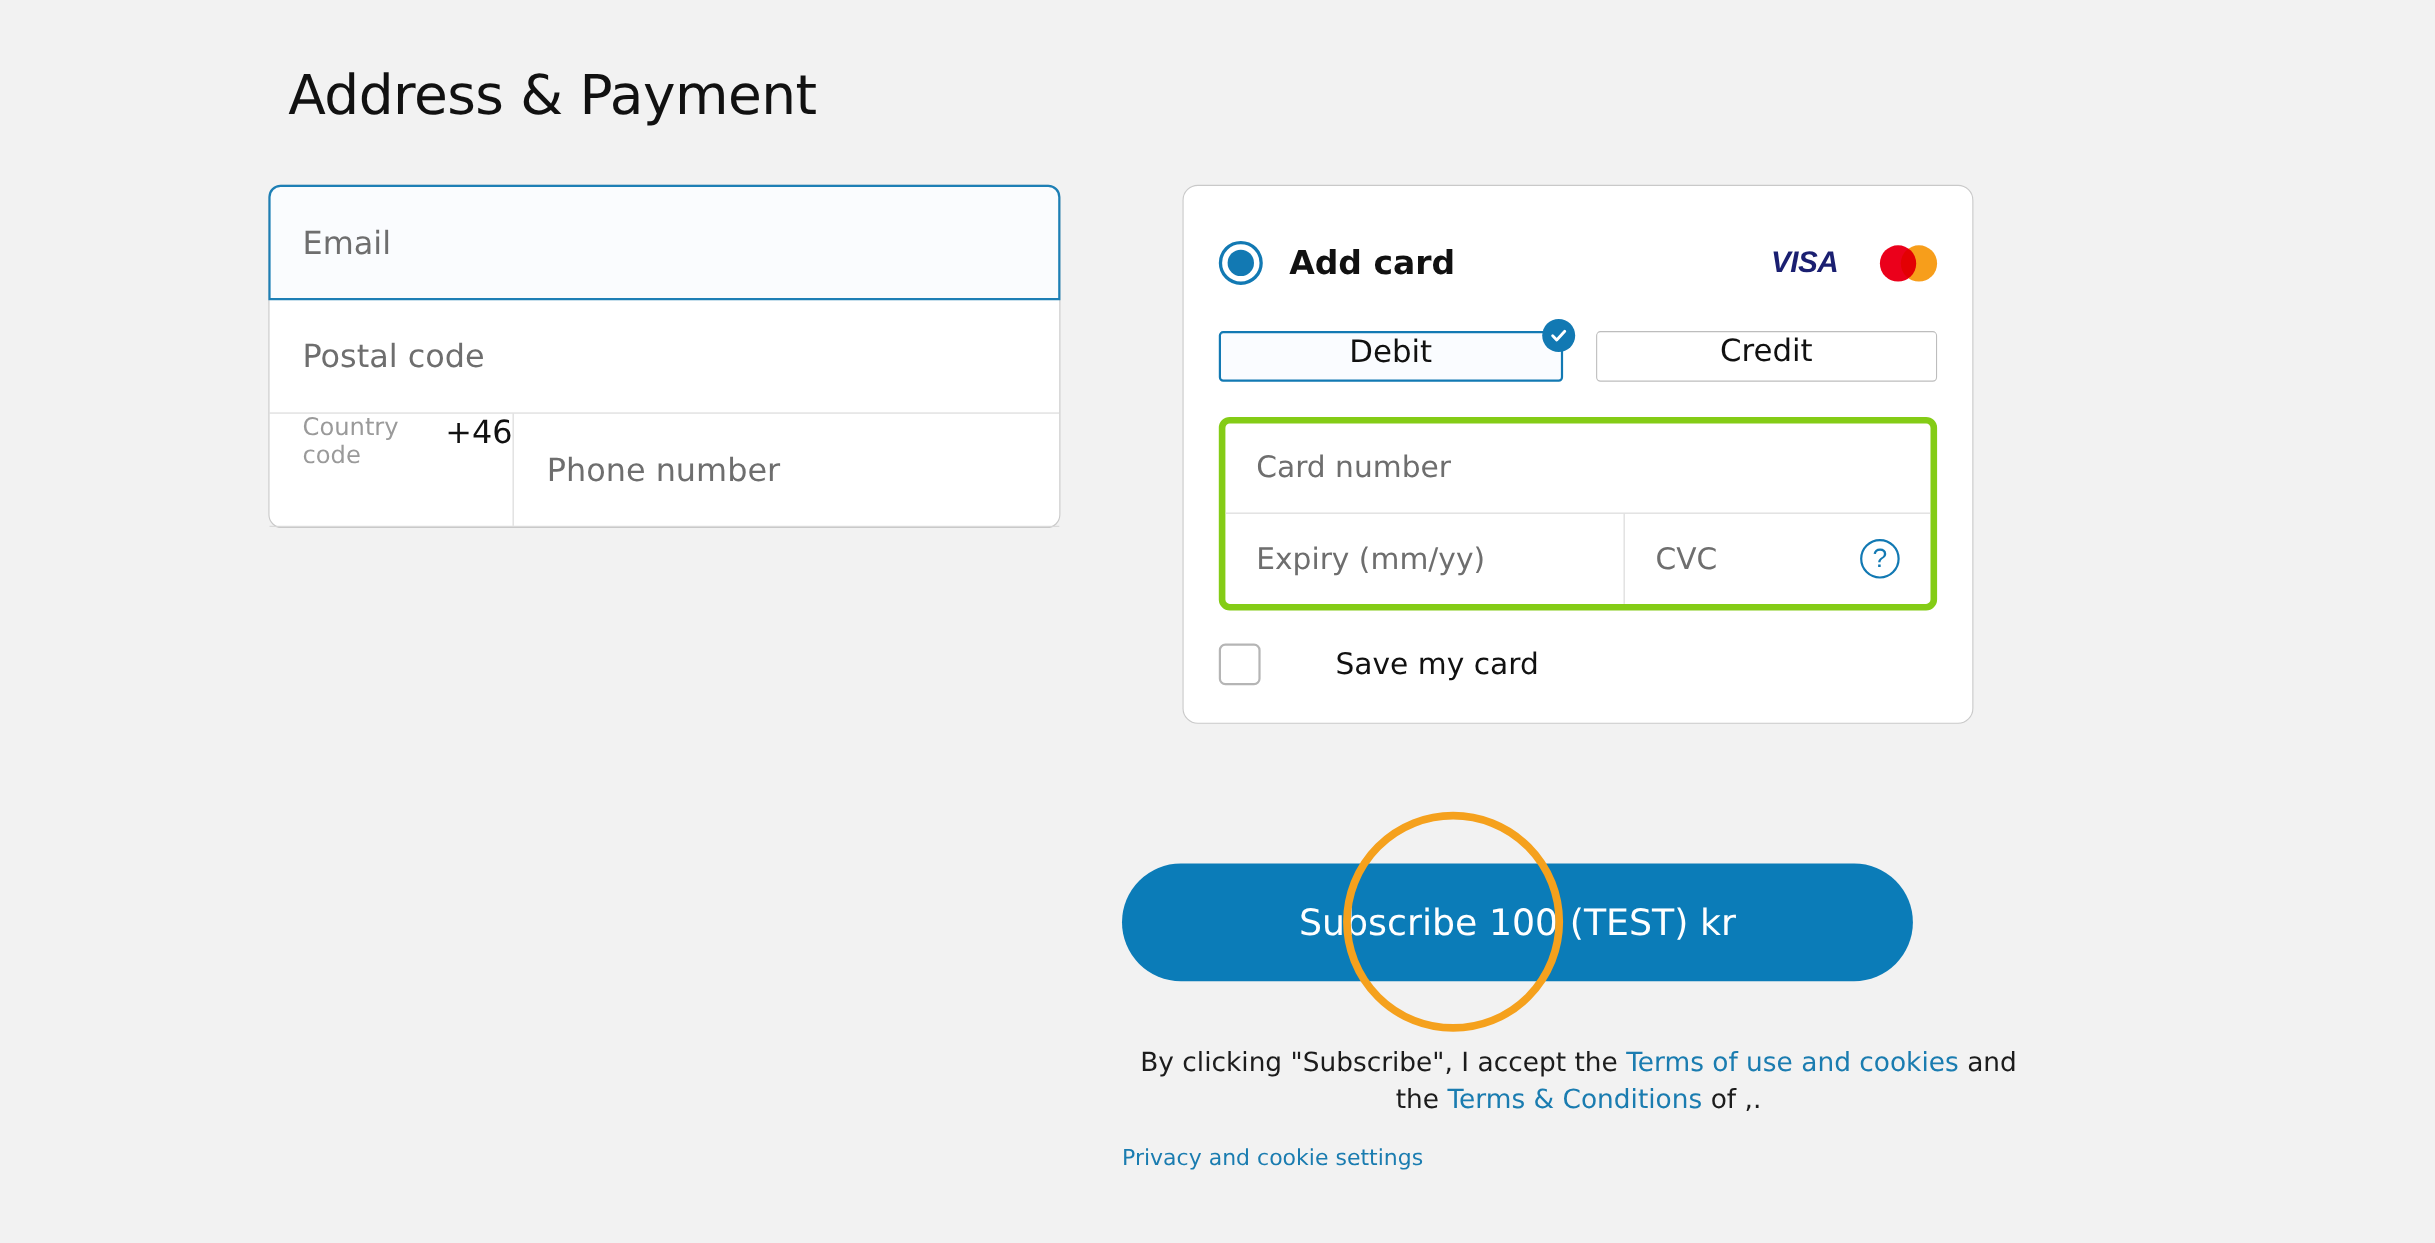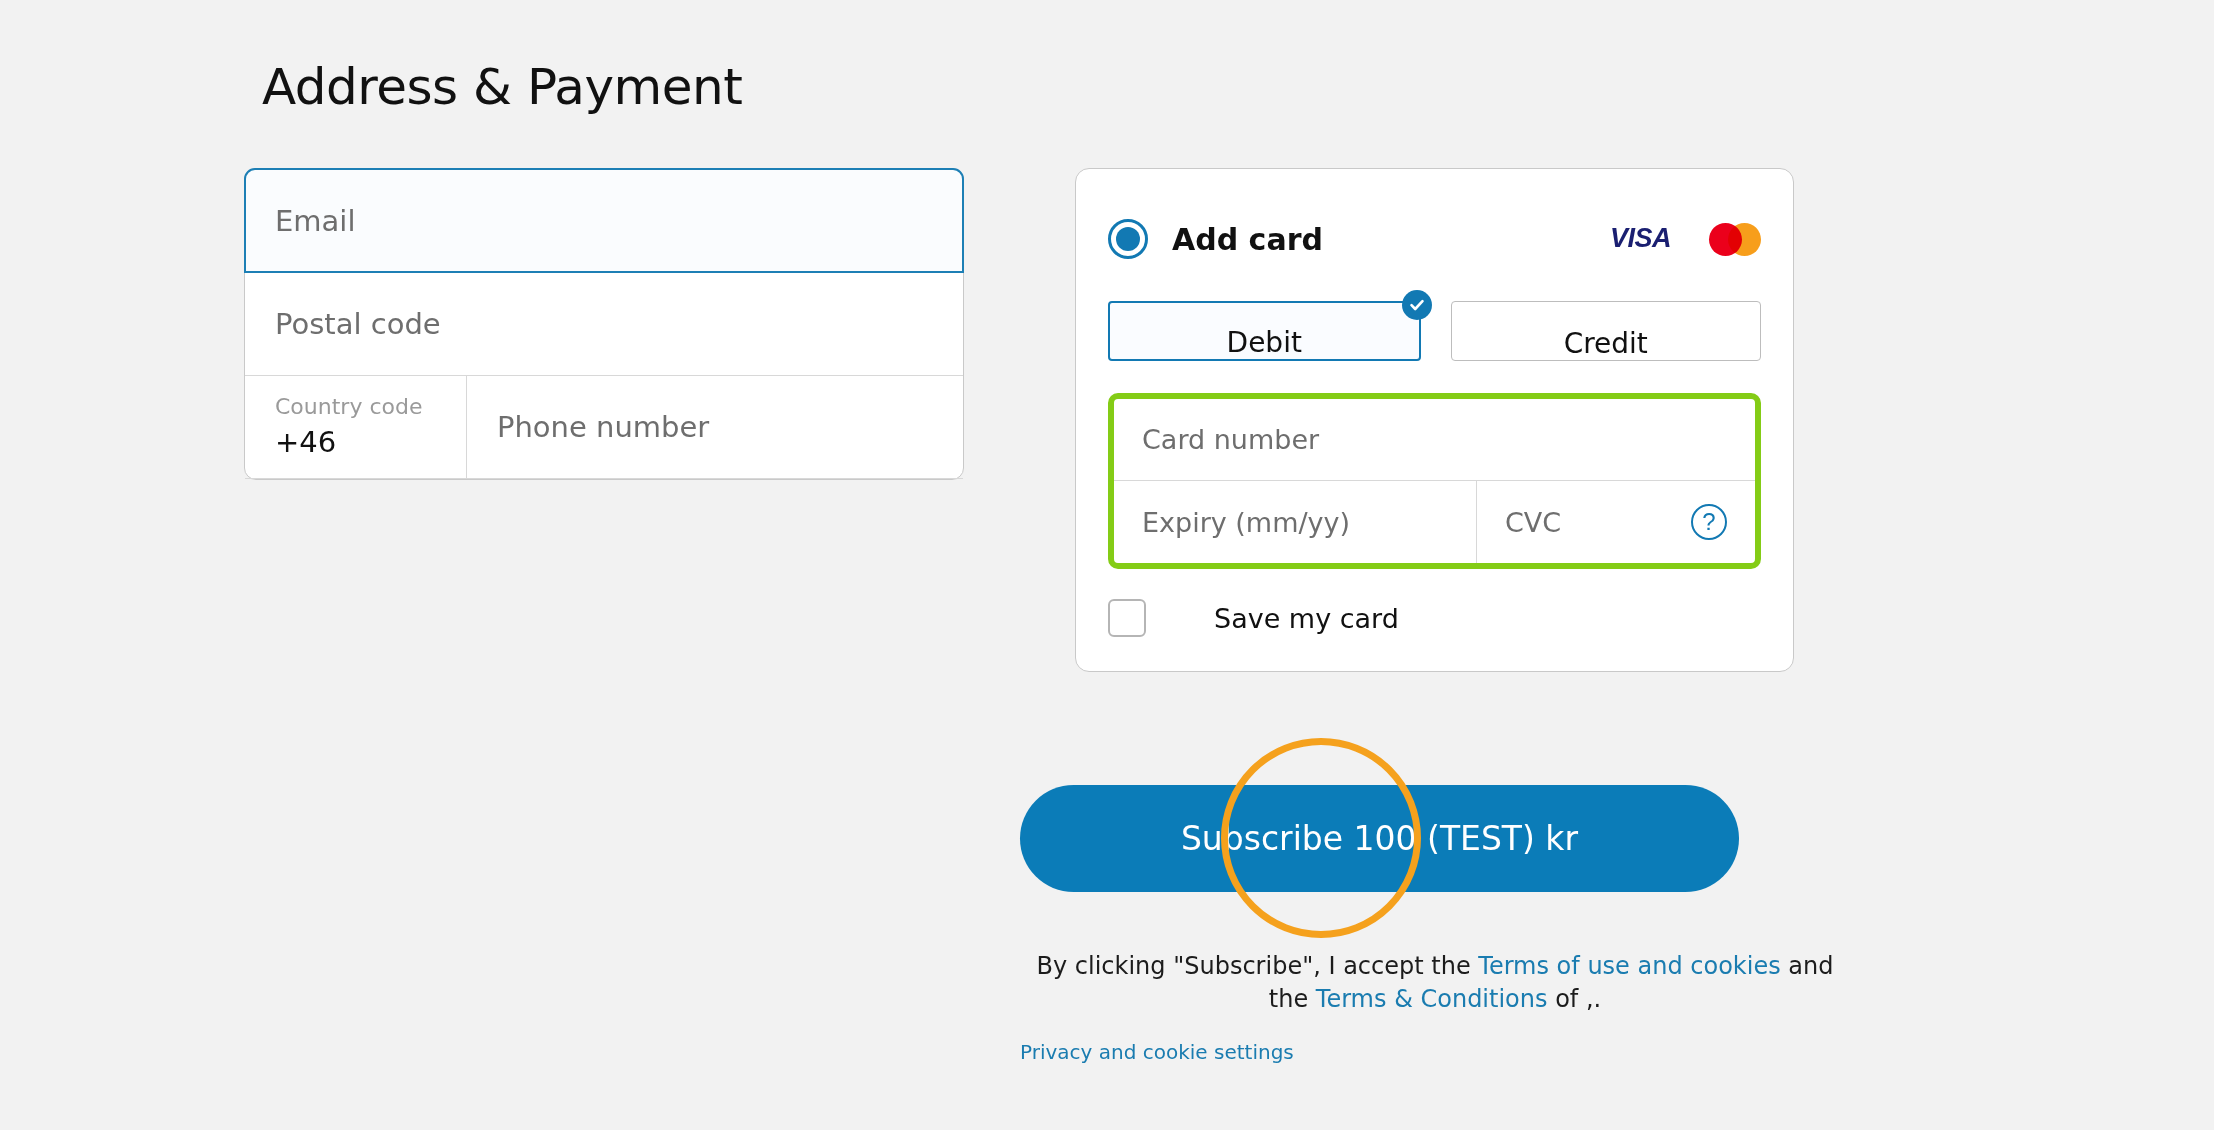--- a/index.html
+++ b/index.html
@@ -69,21 +69,21 @@
     display: flex;
     height: 103px;
     border-bottom: 1px solid #d8d8d8;
     box-sizing: border-box;
   }
   .country-code-cell {
     width: 222px;
     border-right: 1px solid #d8d8d8;
     box-sizing: border-box;
     display: flex;
-    flex-direction: column;
+    flex-direction: row;
     justify-content: center;
     padding-left: 30px;
   }
   .cc-label {
     font-size: 22px;
     color: #9a9a9a;
     line-height: 1.2;
     margin-bottom: 4px;
   }
   .cc-value {
@@ -188,24 +188,24 @@
 
   
   .type-row {
     display: flex;
     gap: 30px;
     margin-bottom: 32px;
   }
   .type-btn {
     position: relative;
     flex: 1;
-    height: 60px;
+    height: 46px;
     border-radius: 4px;
     display: flex;
-    align-items: flex-end;
+    align-items: flex-start;
     justify-content: center;
     font-size: 28px;
     color: #111111;
     box-sizing: border-box;
     cursor: pointer;
     background: #ffffff;
     border: 1px solid #bdbdbd;
   }
   .type-btn.selected {
     border: 2px solid #1279b3;

